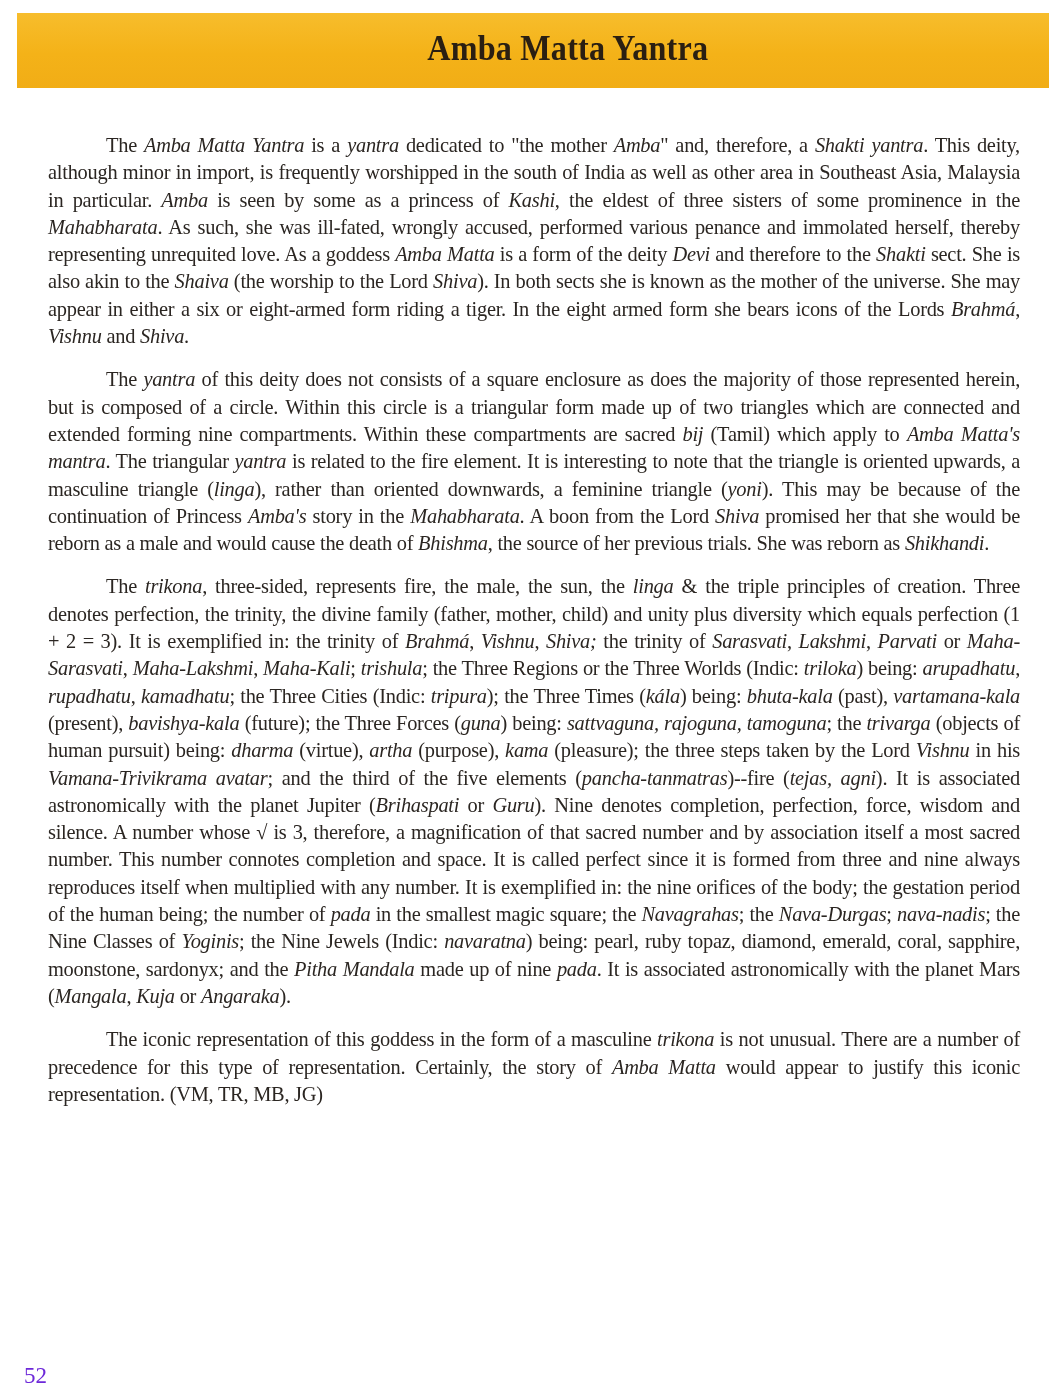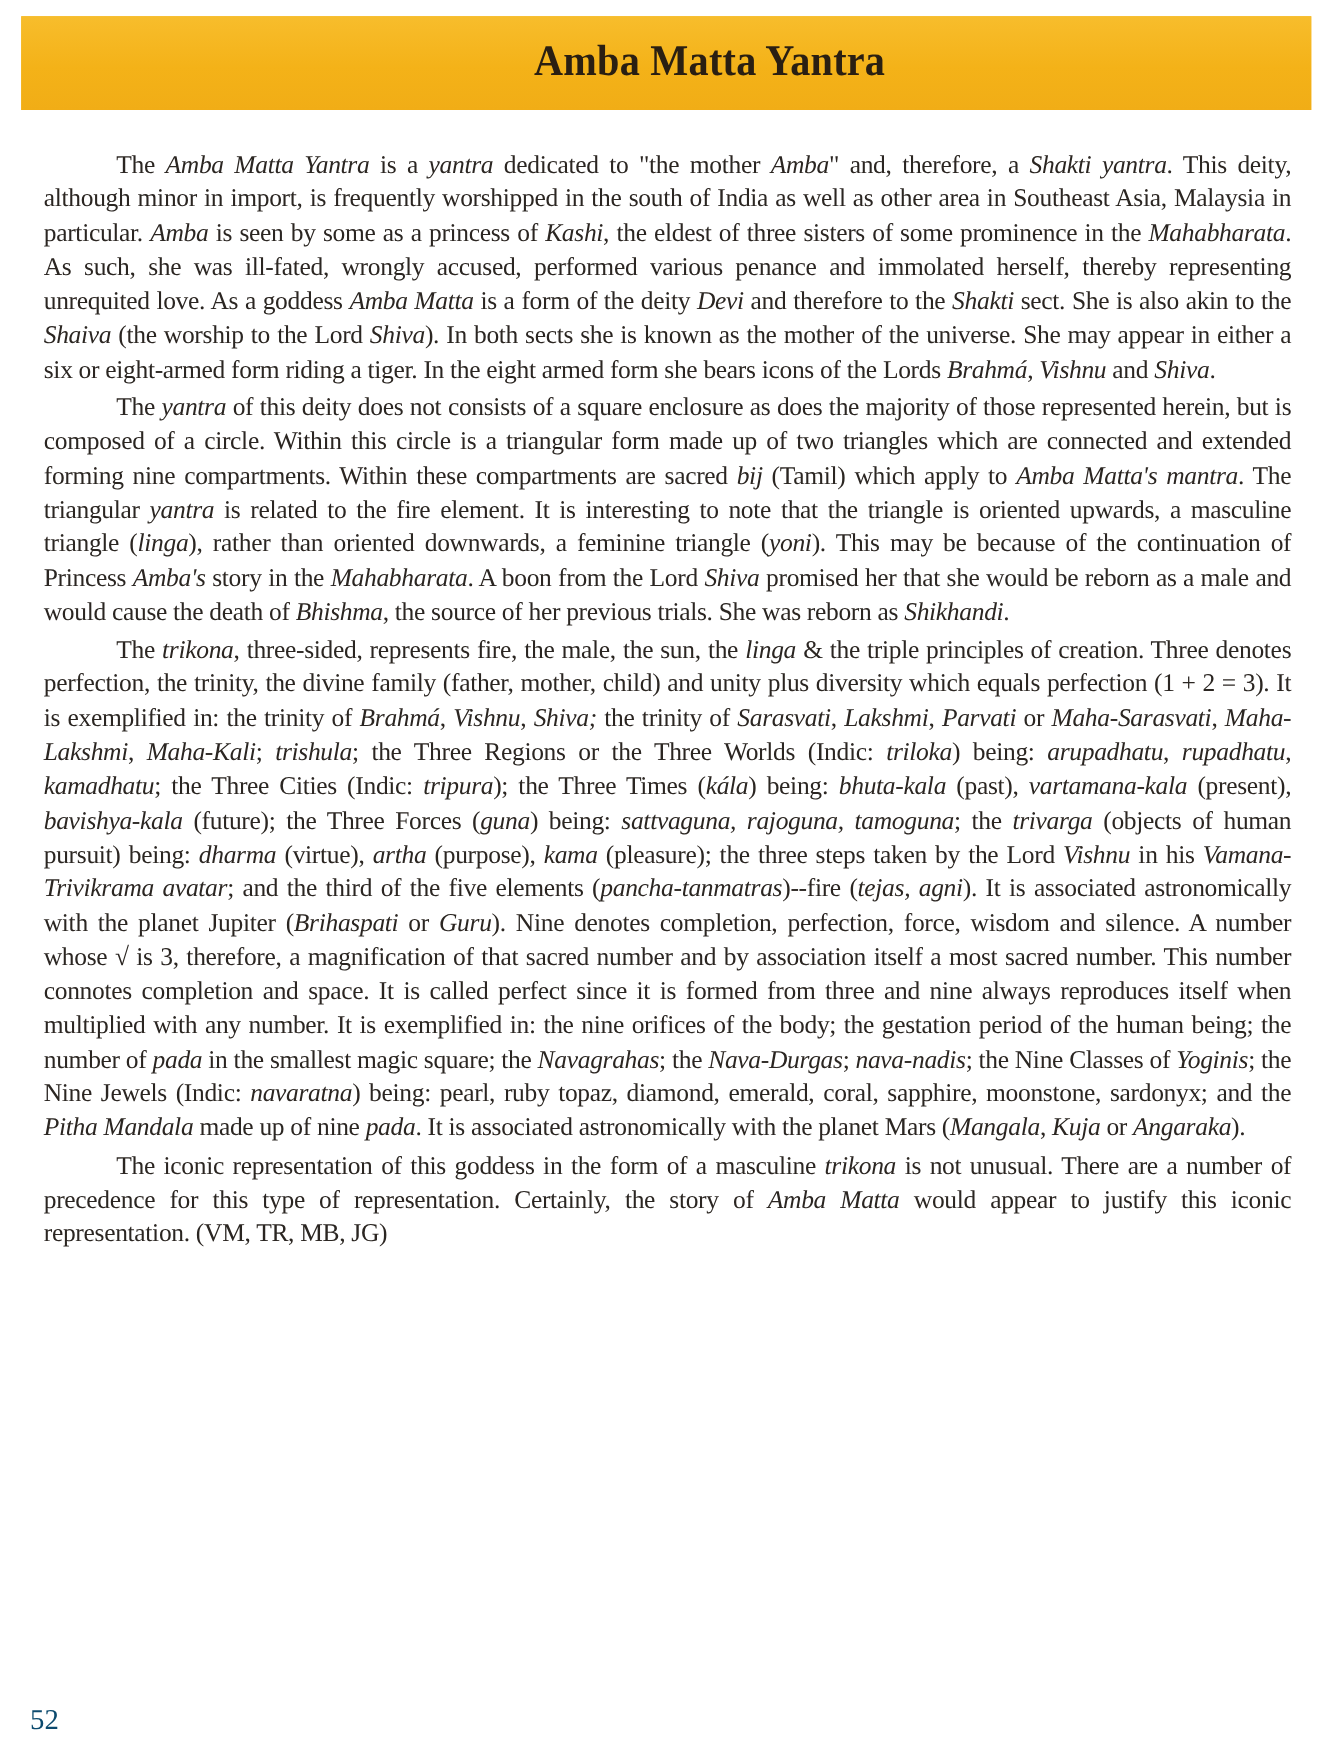--- a/index.html
+++ b/index.html
@@ -18,25 +18,25 @@
     font-family: "Liberation Serif", "DejaVu Serif", serif;
     font-weight: bold; font-size: 35px; color: #2a1f12;
     letter-spacing: 0.2px; margin-top: -4px; margin-left: 70px;
     transform: scaleX(0.92);
   }
   .body {
     position: absolute; left: 32px; top: 116px; width: 1004px;
     font-size: 20.4px; line-height: 27.3px; text-align: justify;
     letter-spacing: -0.25px; word-spacing: 0px;
   }
-  .para { margin: 3px; text-indent: 58px; }
+  .para { margin: 16px; text-indent: 58px; }
   .para i { font-style: italic; }
   .page-number {
     position: absolute; left: 24px; top: 1363px;
-    font-size: 23px; color: #0c4a6e;
+    font-size: 23px; color: #6d28d9;
   }
 </style>
 </head>
 <body>
 
 <div class="title-banner" style="background-color: rgb(245, 180, 25);">
   <div class="title-text">Amba Matta Yantra</div>
 </div>
 
 <div class="body">

